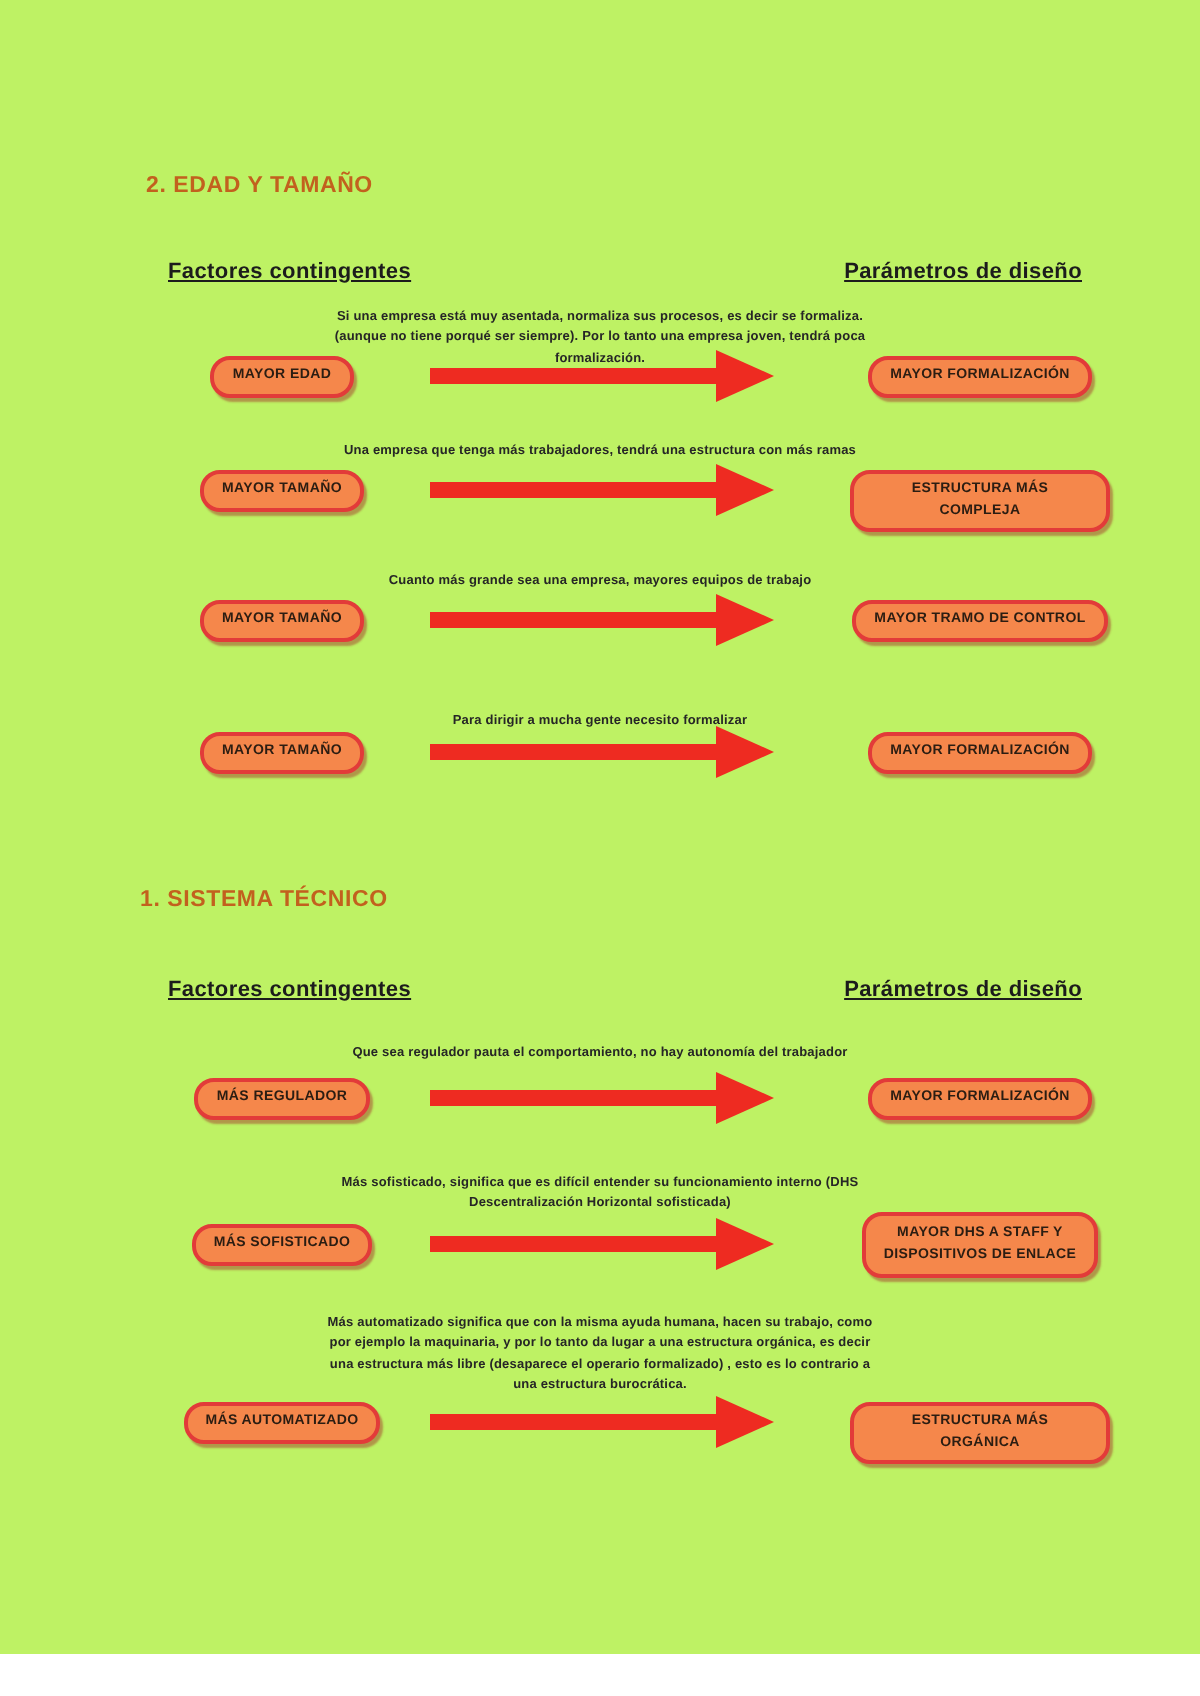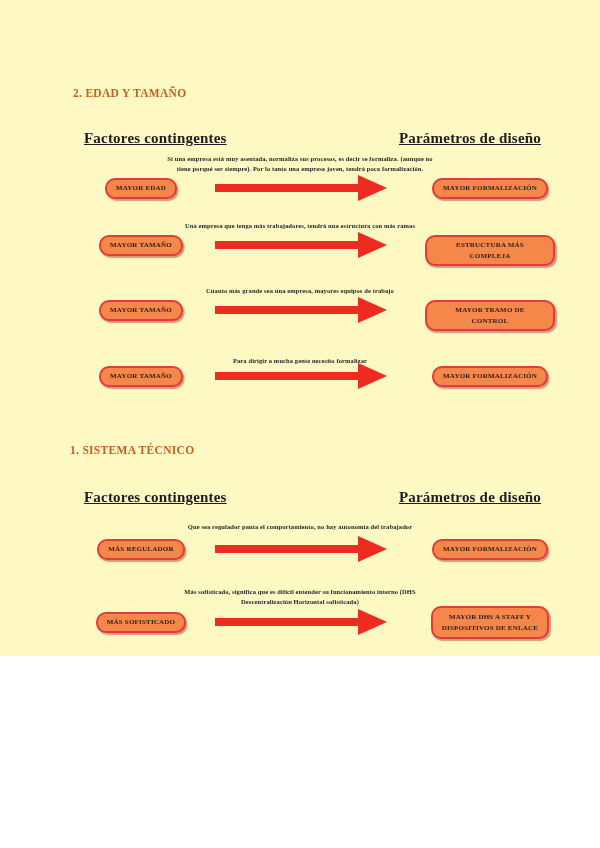--- a/index.html
+++ b/index.html
@@ -1,33 +1,33 @@
 <!DOCTYPE html>
 <html style="--c-title: #c2611e; --c-boxfill: #f5874b; --c-boxline: #e23b39; --c-arrow: #ee2b21;"><head>
 <meta charset="utf-8">
 <style>
   html,body{margin:0;padding:0;background:#ffffff;}
   .page{
     position:relative;
-    width:600px;height:656px;
-    background:#fef9c3;
+    width:600px;height:827px;
+    background:#bef264;
     overflow:hidden;
-    font-family:Liberation Serif, serif;
+    font-family:Liberation Sans, sans-serif;
   }
   .section-title{
     position:absolute;
     font-size:11.5px;
     font-weight:bold;
     letter-spacing:.3px;
     color:var(--c-title,#c2611e);
     white-space:nowrap;
   }
   .col-header{
     position:absolute;
-    font-size:15px;
+    font-size:11px;
     font-weight:bold;
     color:#1c1c1c;
     text-decoration:underline;
     letter-spacing:.2px;
     white-space:nowrap;
   }
   .row{position:absolute;left:0;width:600px;height:90px;}
   .desc{
     position:absolute;
     left:160px;width:280px;top:0;

